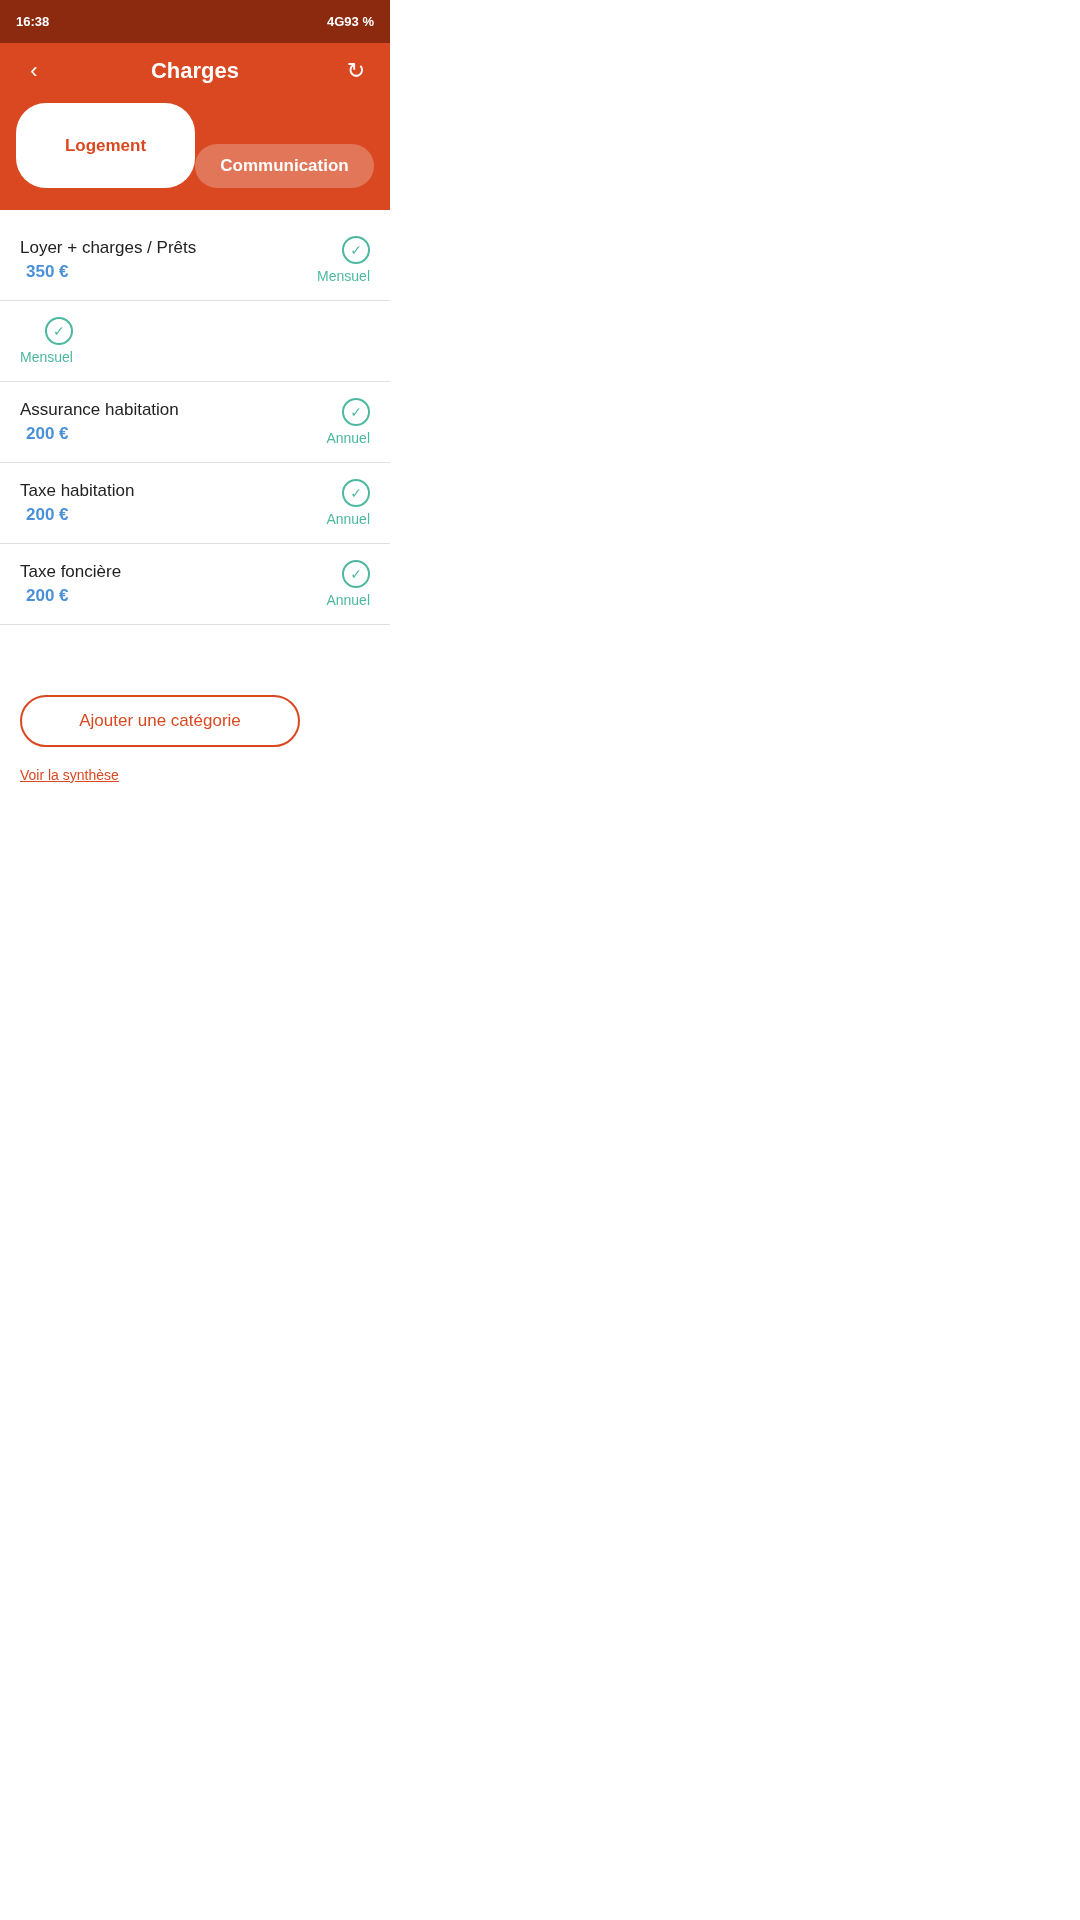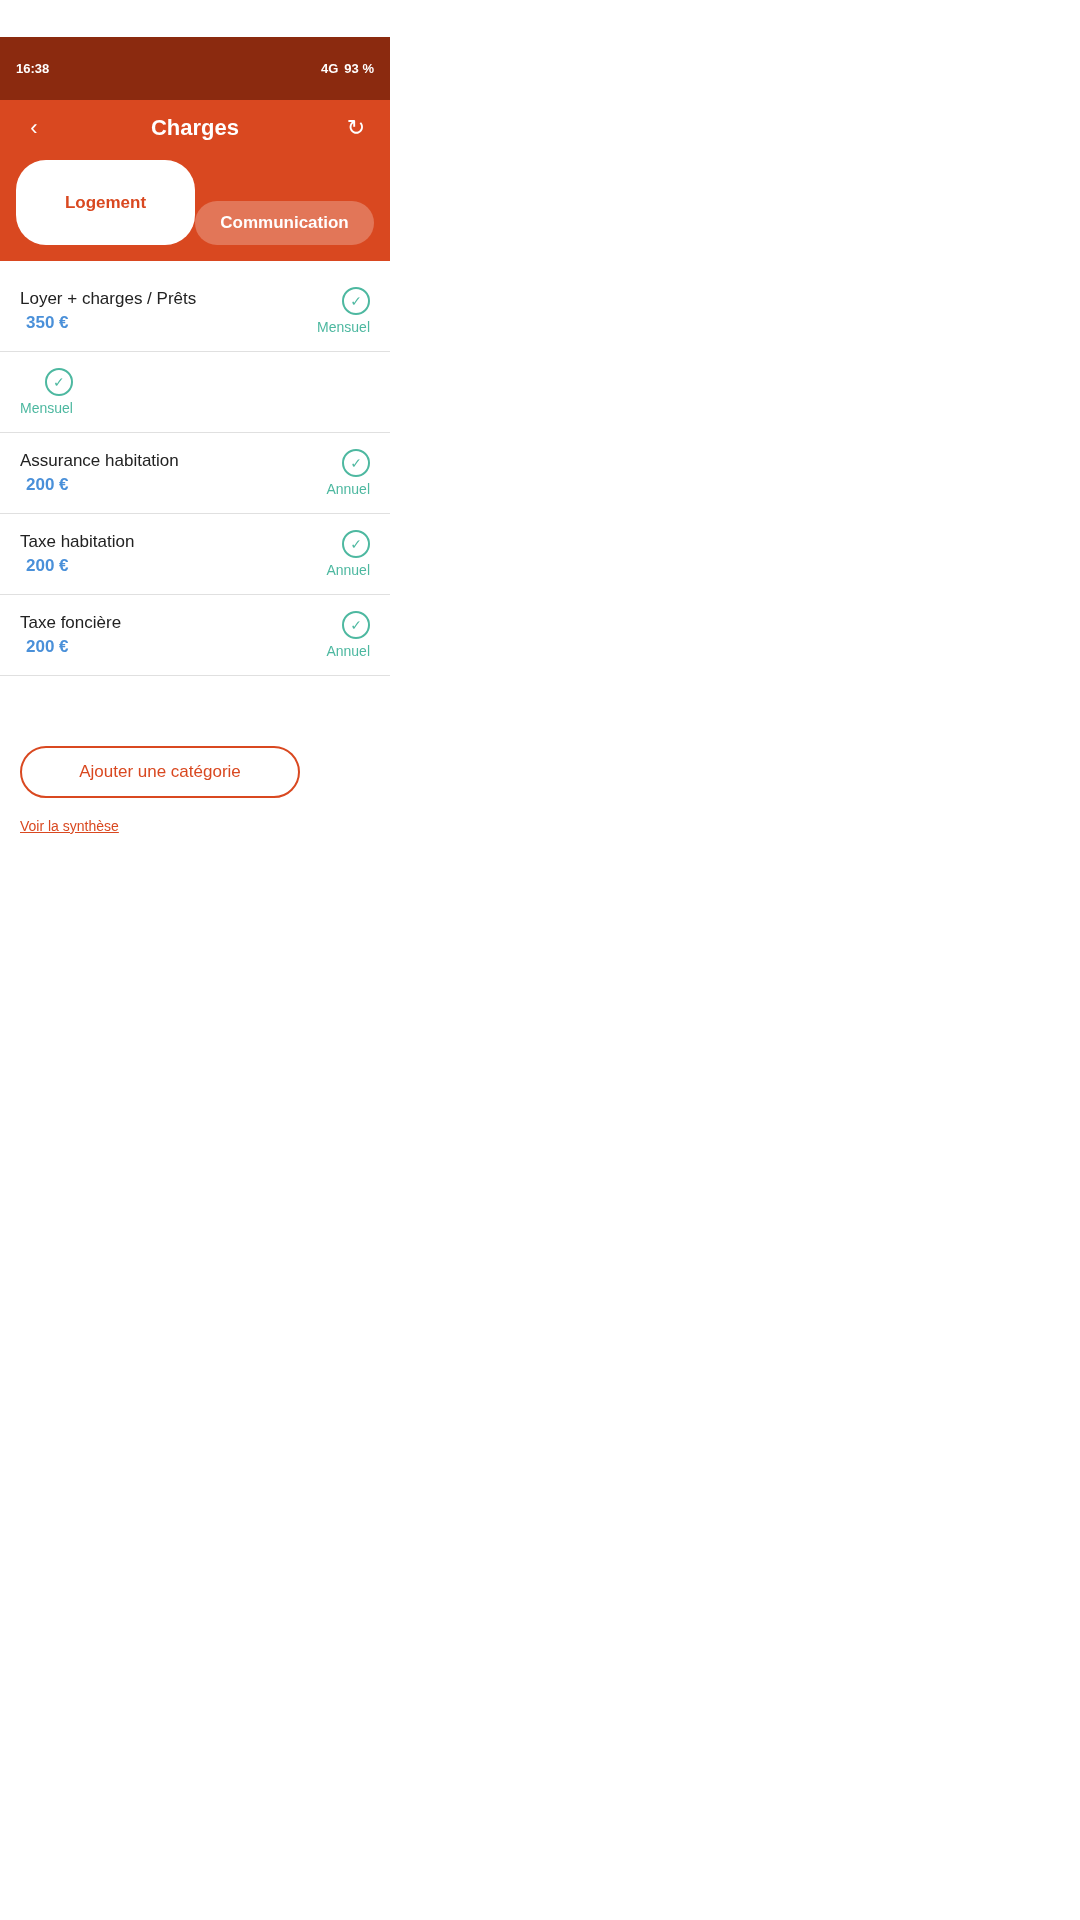--- a/index.html
+++ b/index.html
@@ -17,30 +17,29 @@
       overflow-x: hidden;
     }
 
     
     .status-bar {
       background: #8B2A0F;
       color: #fff;
       display: flex;
       justify-content: space-between;
       align-items: center;
-      padding: 24px 16px;
+      padding: 14px 16px;
       font-size: 13px;
       font-weight: 600;
-      margin-top: 37px;
     }
 
     .status-right {
       display: flex;
       align-items: flex-end;
-      gap: 6px;
+      gap: 0;
     }
 
     
     .header {
       background: #D94820;
       padding: 10px 16px 0 16px;
     }
 
     .header-top {
       display: flex;
@@ -66,21 +65,21 @@
       align-items: center;
       justify-content: center;
       width: 36px;
       height: 36px;
     }
 
     
     .tabs {
       display: flex;
       gap: 0;
-      padding-bottom: 16px;
+      padding-bottom: 22px;
     }
 
     .tab {
       flex: 1;
       padding: 12px 16px;
       border-radius: 30px;
       font-size: 17px;
       font-weight: 600;
       cursor: pointer;
       border: none;

